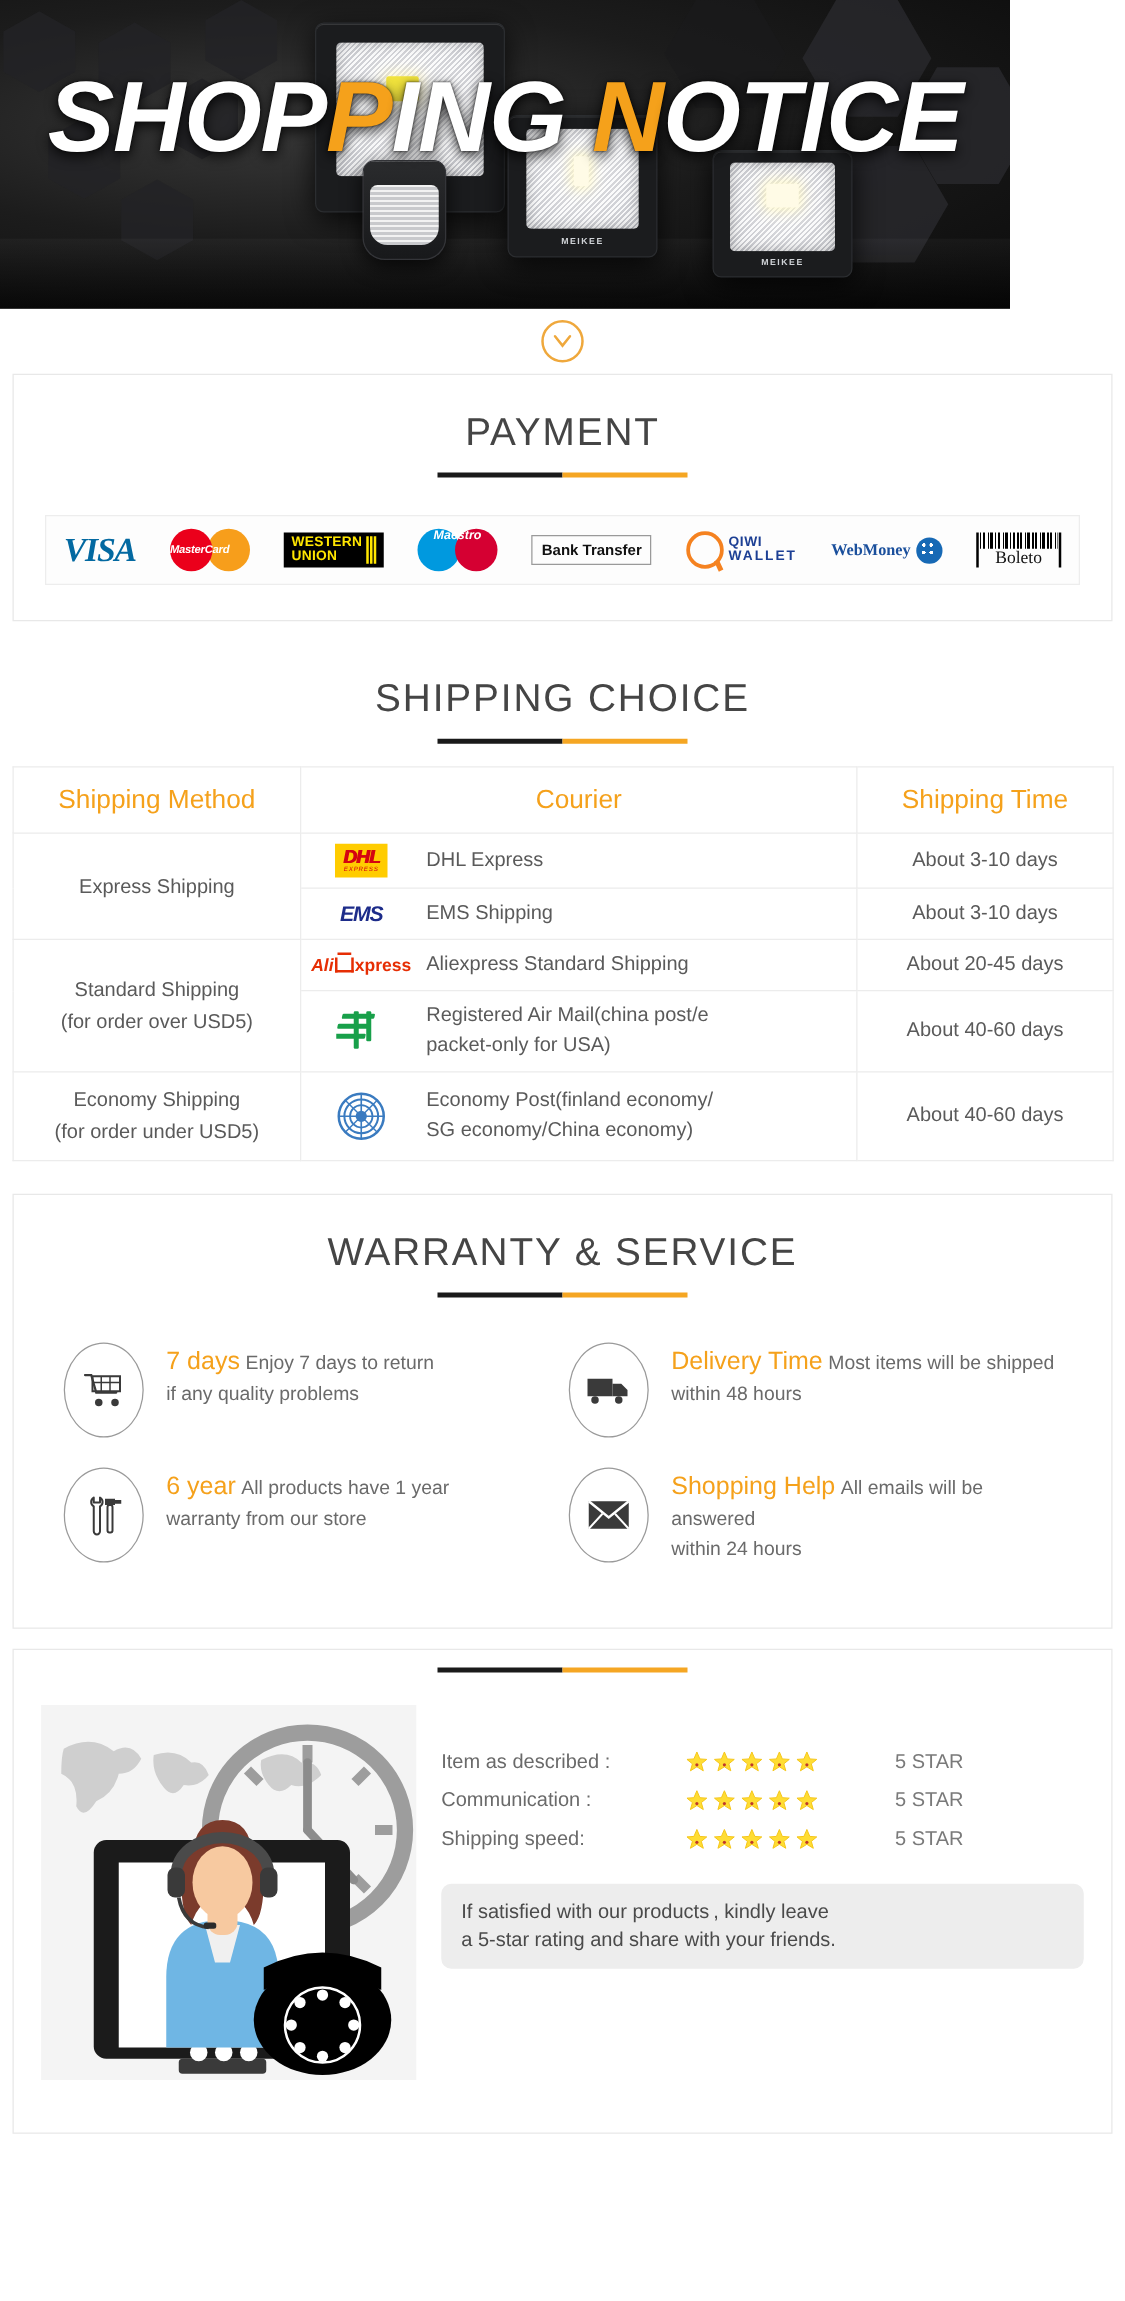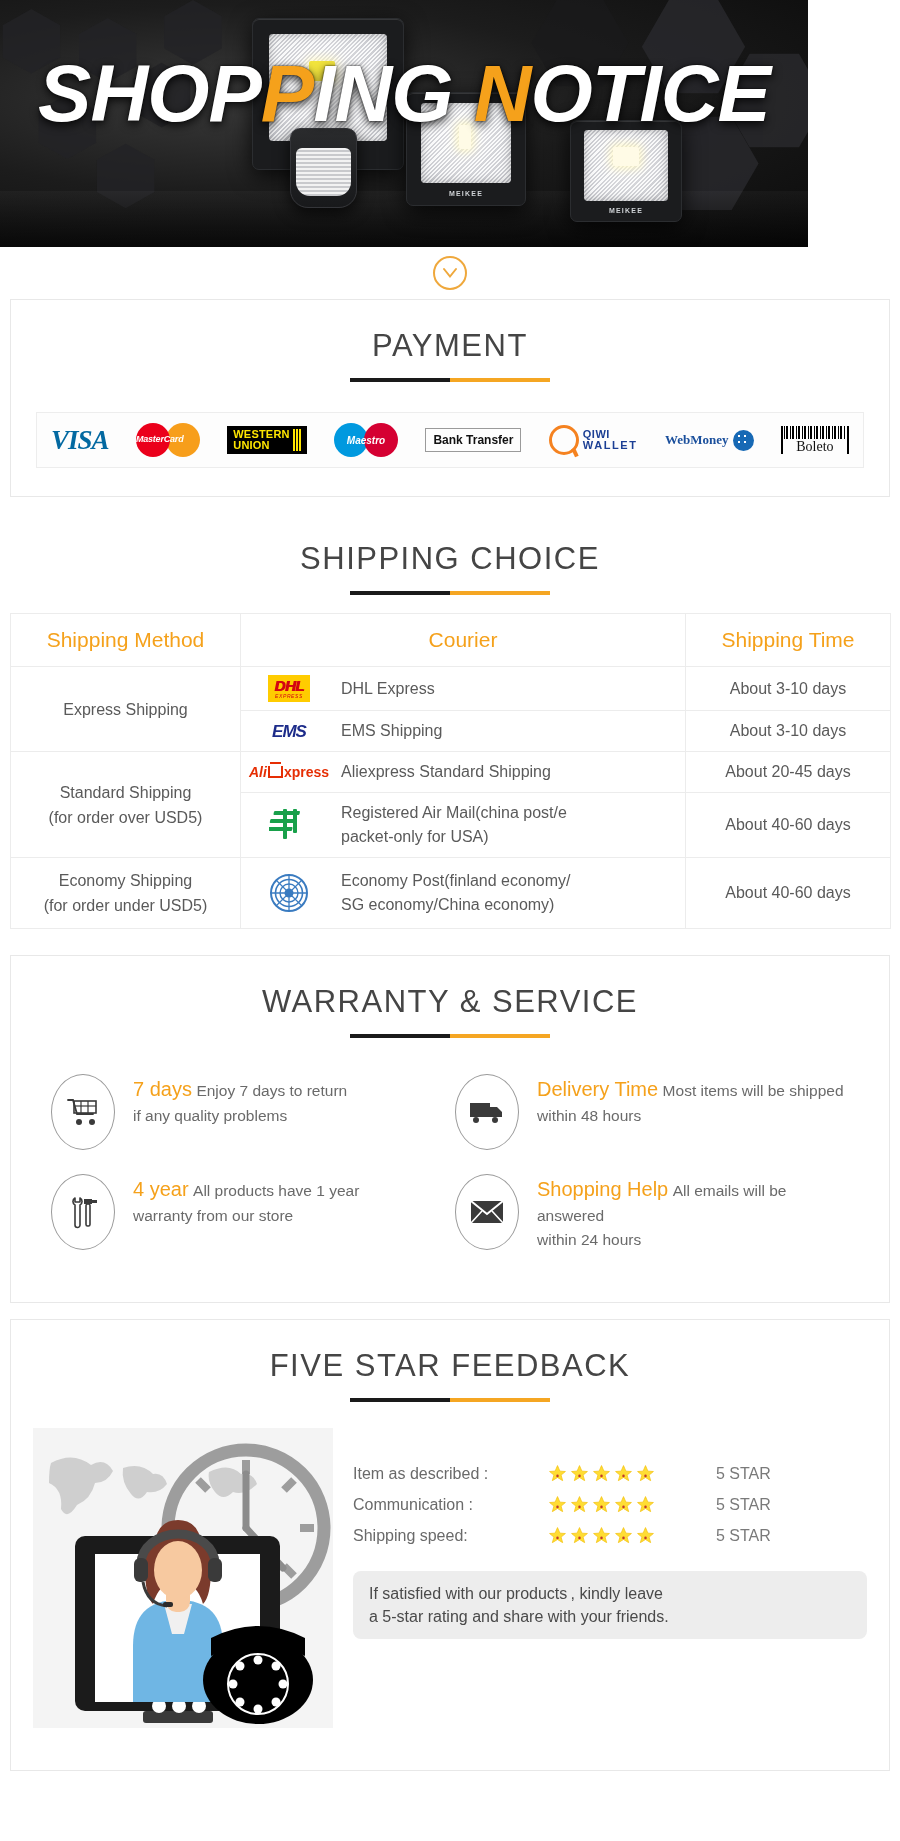--- a/index.html
+++ b/index.html
@@ -105,21 +105,21 @@
     color:#fff;font-size:9px;font-weight:bold;font-style:italic;letter-spacing:-.2px;}
   .wu{background:#000;padding:3px 6px;display:flex;align-items:center;gap:3px;}
   .wu u{text-decoration:none;color:#FFE600;font-size:11px;font-weight:bold;
     line-height:11px;display:block;letter-spacing:.2px;}
   .wu .bars{display:flex;gap:1px;}
   .wu .bars i{display:block;width:2px;height:22px;background:#FFE600;}
   .maestro{position:relative;width:64px;height:34px;}
   .maestro i{position:absolute;top:0;width:34px;height:34px;border-radius:50%;}
   .maestro .bl{left:0;background:#0099DF;}
   .maestro .rd{right:0;background:#D50032;}
-  .maestro span{position:absolute;left:0;right:0;top:12px;text-align:center;z-index:3;
+  .maestro span{position:absolute;left:0;right:0;top:0;text-align:center;z-index:3;
     color:#fff;font-size:10px;font-weight:bold;font-style:italic;}
   .bank{border:1px solid #9a9a9a;padding:4px 7px;font-size:12px;font-weight:bold;color:#111;}
   .qiwi{display:flex;align-items:center;gap:4px;}
   .qiwi .q{width:24px;height:24px;border:3.5px solid #F58220;border-radius:50%;position:relative;}
   .qiwi .q::after{content:"";position:absolute;right:-1px;bottom:-5px;width:3.5px;height:9px;
     background:#F58220;transform:rotate(-25deg);}
   .qiwi .qt{line-height:11px;}
   .qiwi .qt b{display:block;color:#1C3F94;font-size:11px;font-weight:bold;letter-spacing:.5px;}
   .qiwi .qt b.two{letter-spacing:1.6px;}
   .webmoney{display:flex;align-items:center;gap:4px;}
@@ -516,21 +516,21 @@
       <div class="feature">
         <span class="fcircle">
           <svg width="32" height="34" viewBox="0 0 32 34">
             <path d="M8 3 a4 4 0 0 0 0 7 v20 a2.5 2.5 0 0 0 5 0 V10 a4 4 0 0 0 0 -7 v4 h-5 z" fill="none" stroke="#3a3a3a" stroke-width="1.6" stroke-linejoin="round"></path>
             <rect x="19" y="9" width="4" height="22" rx="1.6" fill="none" stroke="#3a3a3a" stroke-width="1.6"></rect>
             <rect x="17" y="4" width="8" height="5" fill="#3a3a3a"></rect>
             <rect x="25" y="5" width="5" height="3" fill="#3a3a3a"></rect>
           </svg>
         </span>
         <span class="ftext">
-          <span class="ft">4 year</span>
+          <span class="ft">6 year</span>
           <span class="fd">
             <span>All products have 1 year</span><br>
             <span>warranty from our store</span>
           </span>
         </span>
       </div>
 
       <div class="feature">
         <span class="fcircle">
           <svg width="34" height="24" viewBox="0 0 34 24">
@@ -545,21 +545,20 @@
             <span>All emails will be answered</span><br>
             <span>within 24 hours</span>
           </span>
         </span>
       </div>
 
     </div>
   </div>
 
   <div class="panel">
-    <div class="sec-title">FIVE STAR FEEDBACK</div>
     <div class="rule">
         <span class="b"></span>
         <span class="o"></span>
       </div>
 
     <div class="fb-body">
 
       <div class="fb-img">
         <svg width="300" height="300" viewBox="0 0 300 300">
           <rect width="300" height="300" fill="#f4f4f4"></rect>

